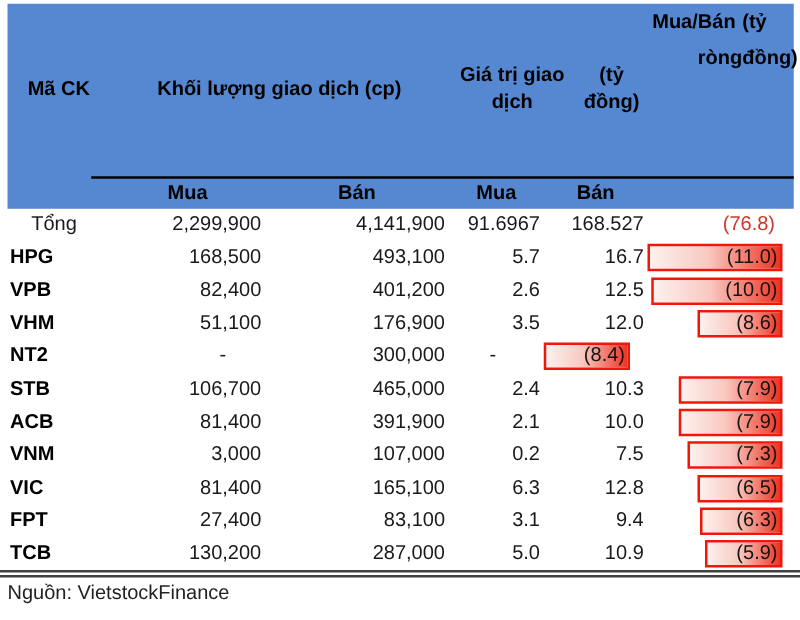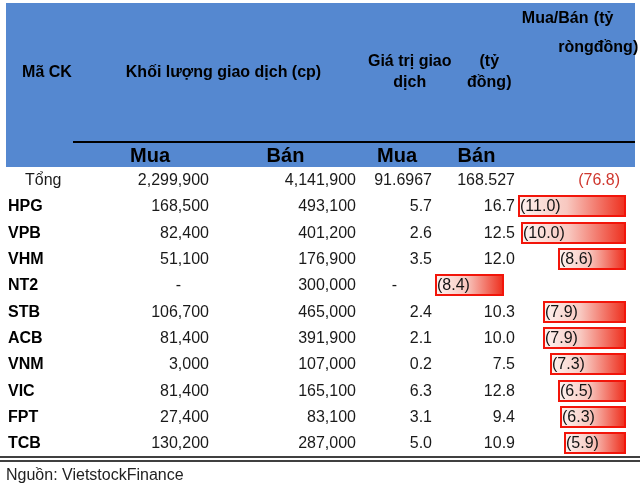--- a/index.html
+++ b/index.html
@@ -29,41 +29,41 @@
   .hcell.left { align-items:flex-start; padding-left:7px; line-height:29px; }
   .hdr-line {
     position:absolute; left:67px; right:0; top:138px; height:2px; background:#000;
   }
   .hdr-sub {
     position:absolute; left:0; right:0; top:140px; height:24px;
     display:grid; grid-template-columns:82px 124px 147px 76px 83px 117px;
   }
   .hdr-sub .scell {
     display:flex; align-items:center; justify-content:center;
-    font-weight:bold; font-size:20px; color:#000;
+    font-weight:bold; font-size:16px; color:#000;
   }
 
   
   .body { position:absolute; left:0; top:167px; width:640px; }
   .row {
     display:grid; grid-template-columns:88px 124px 147px 76px 83px 122px;
     height:26.3px; align-items:center;
   }
   .c { font-size:16px; white-space:nowrap; }
   .c.ticker { font-weight:bold; color:#000; padding-left:8px; }
   .row.total .c.ticker { font-weight:normal; color:#1a1a1a; padding-left:25px; }
   .c.num { text-align:right; padding-right:3px; color:#1a1a1a; }
   .c.num.dash-vol { padding-right:31px; }
   .c.num.dash-val { padding-right:38px; }
   .c.net { height:100%; display:flex; align-items:center; justify-content:flex-end; padding-right:14px; }
   .net-text-red { font-size:16px; color:#CF372E; text-align:right; padding-right:6px; }
   .bar {
     height:22px; border:2px solid #F2150A;
     background:linear-gradient(90deg,#FDF1EE 0%,#F8C8C0 45%,#EE3322 100%);
-    display:flex; align-items:center; justify-content:flex-start;
+    display:flex; align-items:center; justify-content:flex-end;
     padding-right:2px;
   }
   .bar span { font-size:16px; color:#141414; }
 
   
   .dbl {
     position:absolute; left:0; top:456px; width:640px; height:6px;
     border-top:2px solid #404040; border-bottom:2px solid #404040;
   }
   .src {

